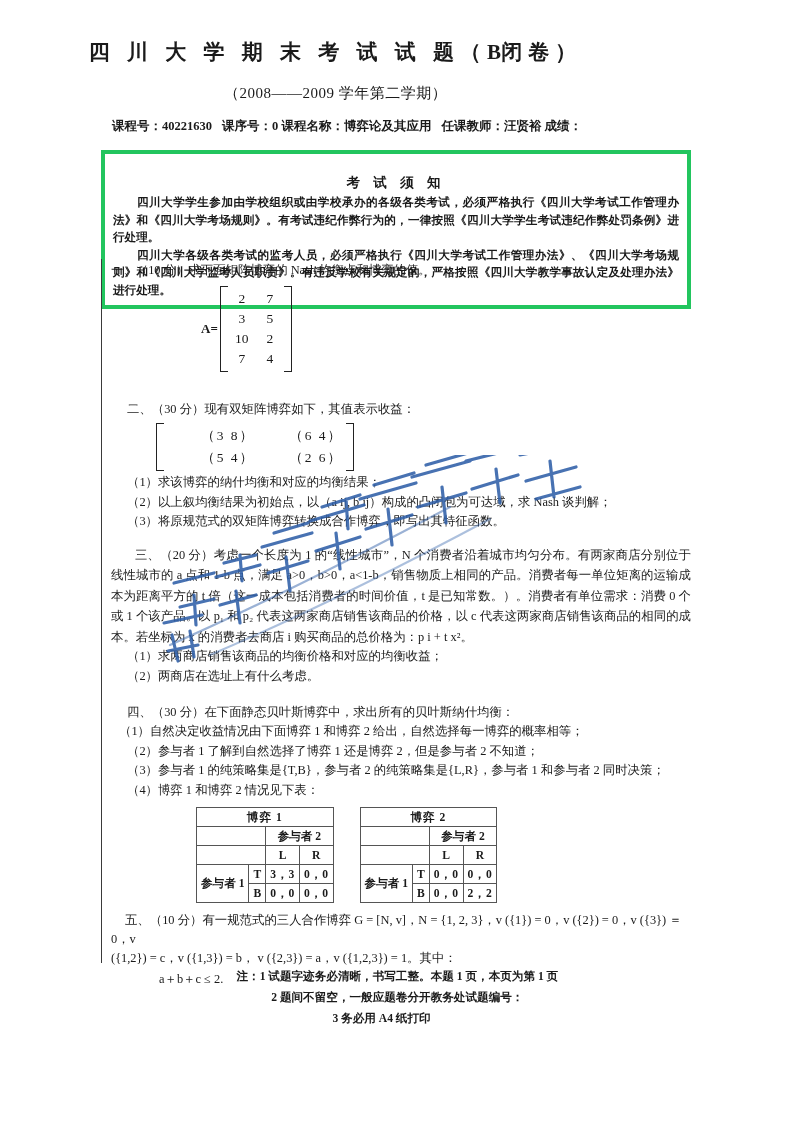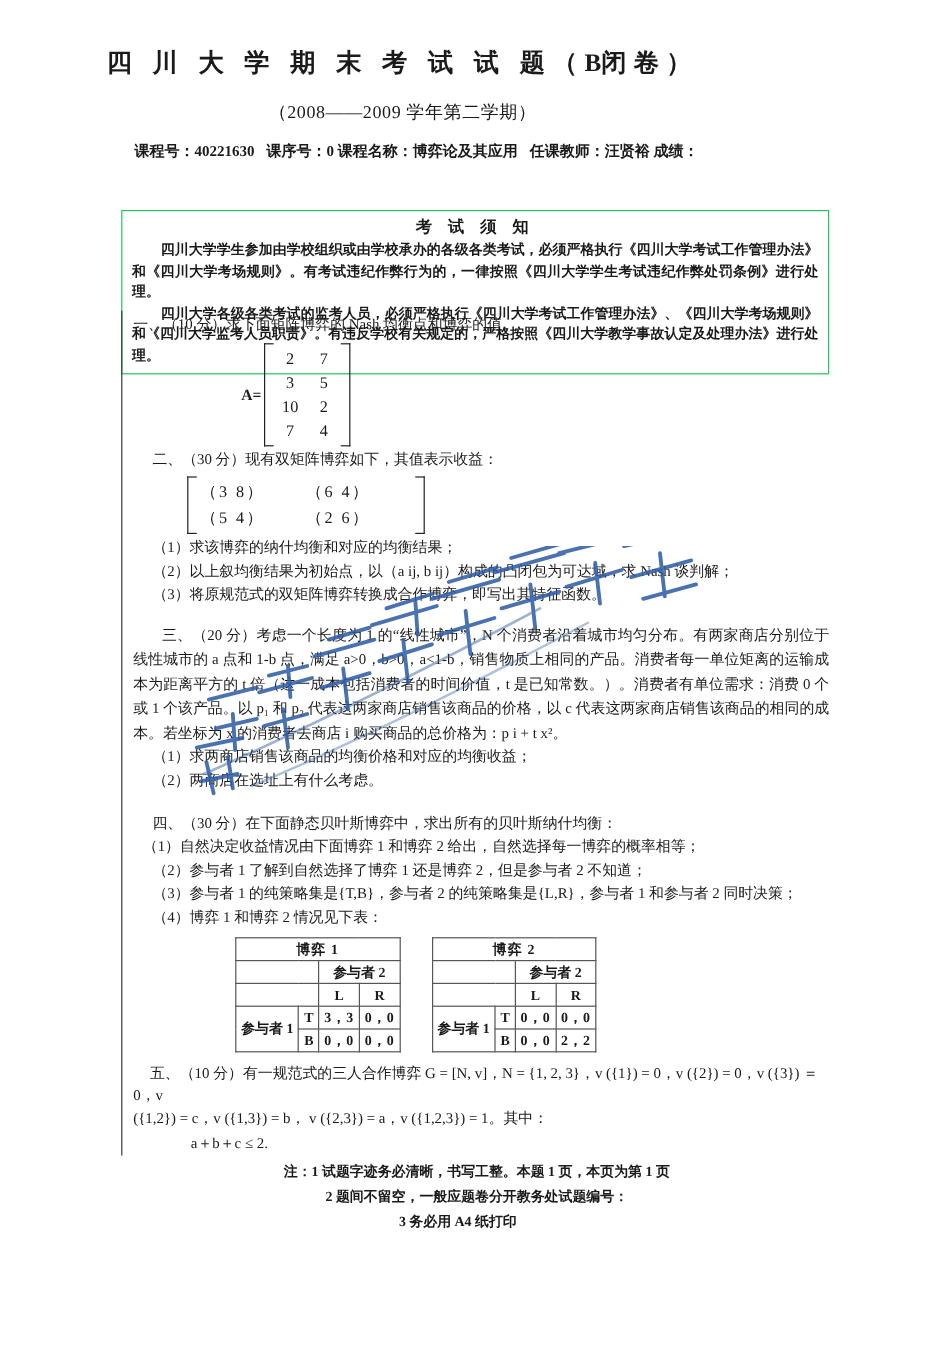--- a/index.html
+++ b/index.html
@@ -54,24 +54,23 @@
   }
   .meta-line .sp { display: inline-block; width: 10px; }
   .meta-line .sp-wide { display: inline-block; width: 58px; }
 
   
   .notice-box {
     position: absolute;
     left: 101px;
     top: 150px;
     width: 590px;
-    border: 1px solid #22c55e;
+    border: 4px solid #22c55e;
     box-sizing: border-box;
-    padding: 4px 8px 6px 8px;
-    margin-top: 25px;
+    padding: 20px 8px 6px 8px;
   }
   .notice-title {
     text-align: center;
     font-size: 13.5px;
     font-weight: bold;
     letter-spacing: 5px;
     margin-bottom: 2px;
   }
   .notice-p {
     font-size: 11.6px;
@@ -157,21 +156,21 @@
     margin: 4px 0 2px 45px;
   }
   .bimat-body { padding: 2px 3px; }
   .bimat-row {
     display: flex;
     font-size: 13.5px;
     line-height: 22px;
   }
   .bimat-pair {
     width: 88px;
-    text-align: left;
+    text-align: right;
     letter-spacing: 2px;
   }
 
   
   .tables-row {
     display: flex;
     margin: 7px 0 0 85px;
     gap: 26px;
   }
   table.game {
@@ -260,21 +259,21 @@
             <span class="mat-cell">2</span>
           </span>
         <span class="mat-row">
             <span class="mat-cell">7</span>
             <span class="mat-cell">4</span>
           </span>
       </span>
       <span class="bracket bracket-r"></span>
     </div>
 
-    <p class="q q-head" style="margin-top:2px;padding-left:16px;">二、（30 分）现有双矩阵博弈如下，其值表示收益：</p>
+    <p class="q q-head" style="margin-top:28px;padding-left:16px;">二、（30 分）现有双矩阵博弈如下，其值表示收益：</p>
     <div class="bimat-wrap">
       <span class="bracket bracket-l"></span>
       <span class="bimat-body">
         <span class="bimat-row">
             <span class="bimat-pair">（3  8）</span>
             <span class="bimat-pair">（6  4）</span>
           </span>
         <span class="bimat-row">
             <span class="bimat-pair">（5  4）</span>
             <span class="bimat-pair">（2  6）</span>

